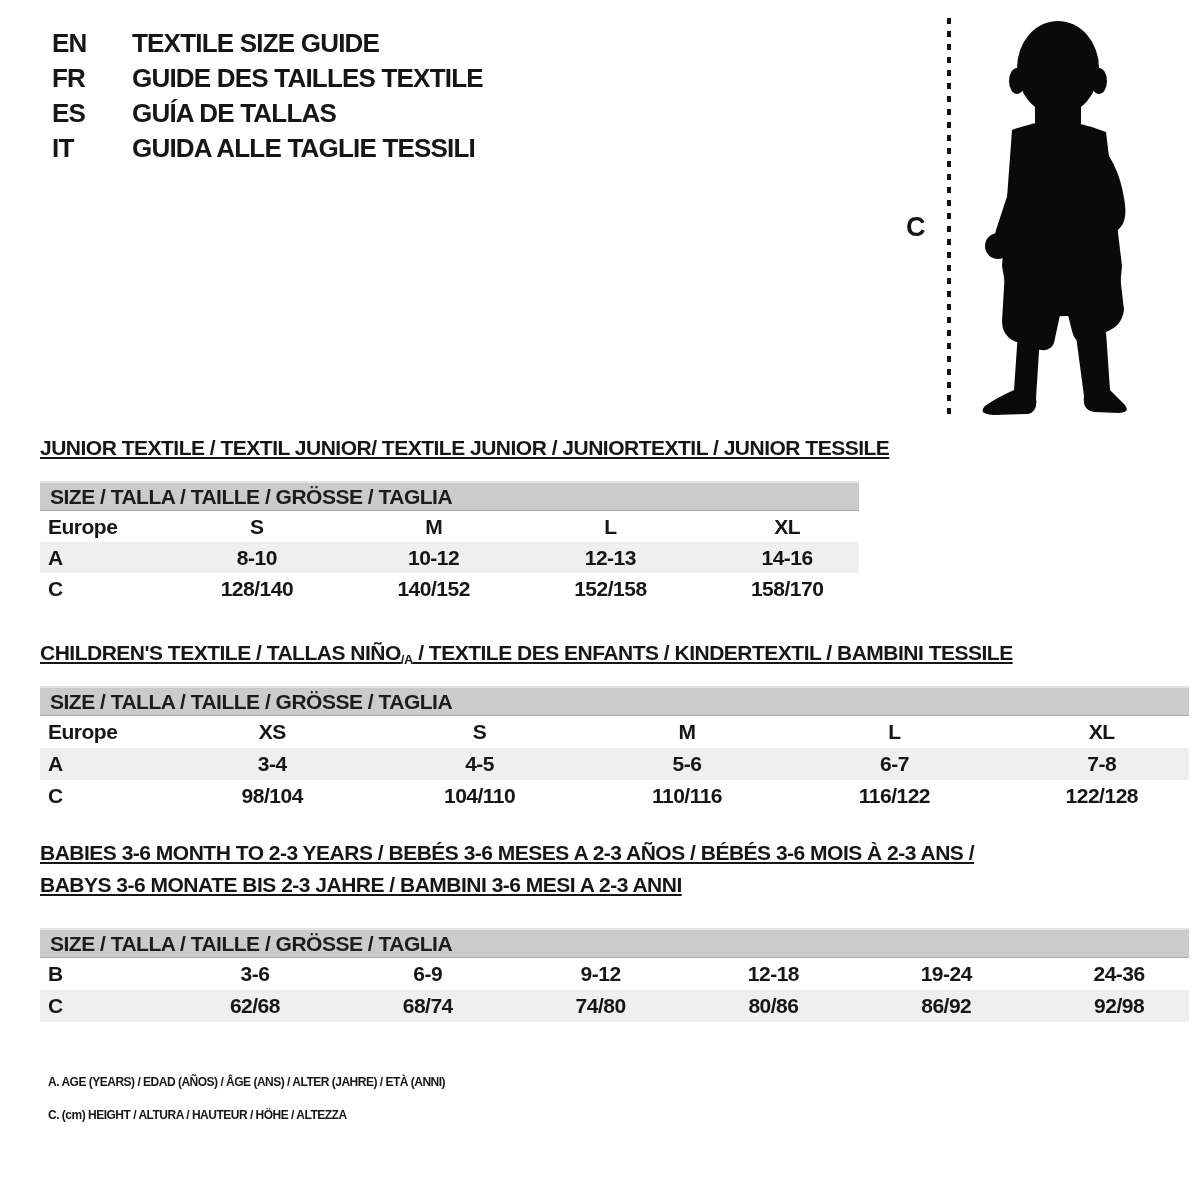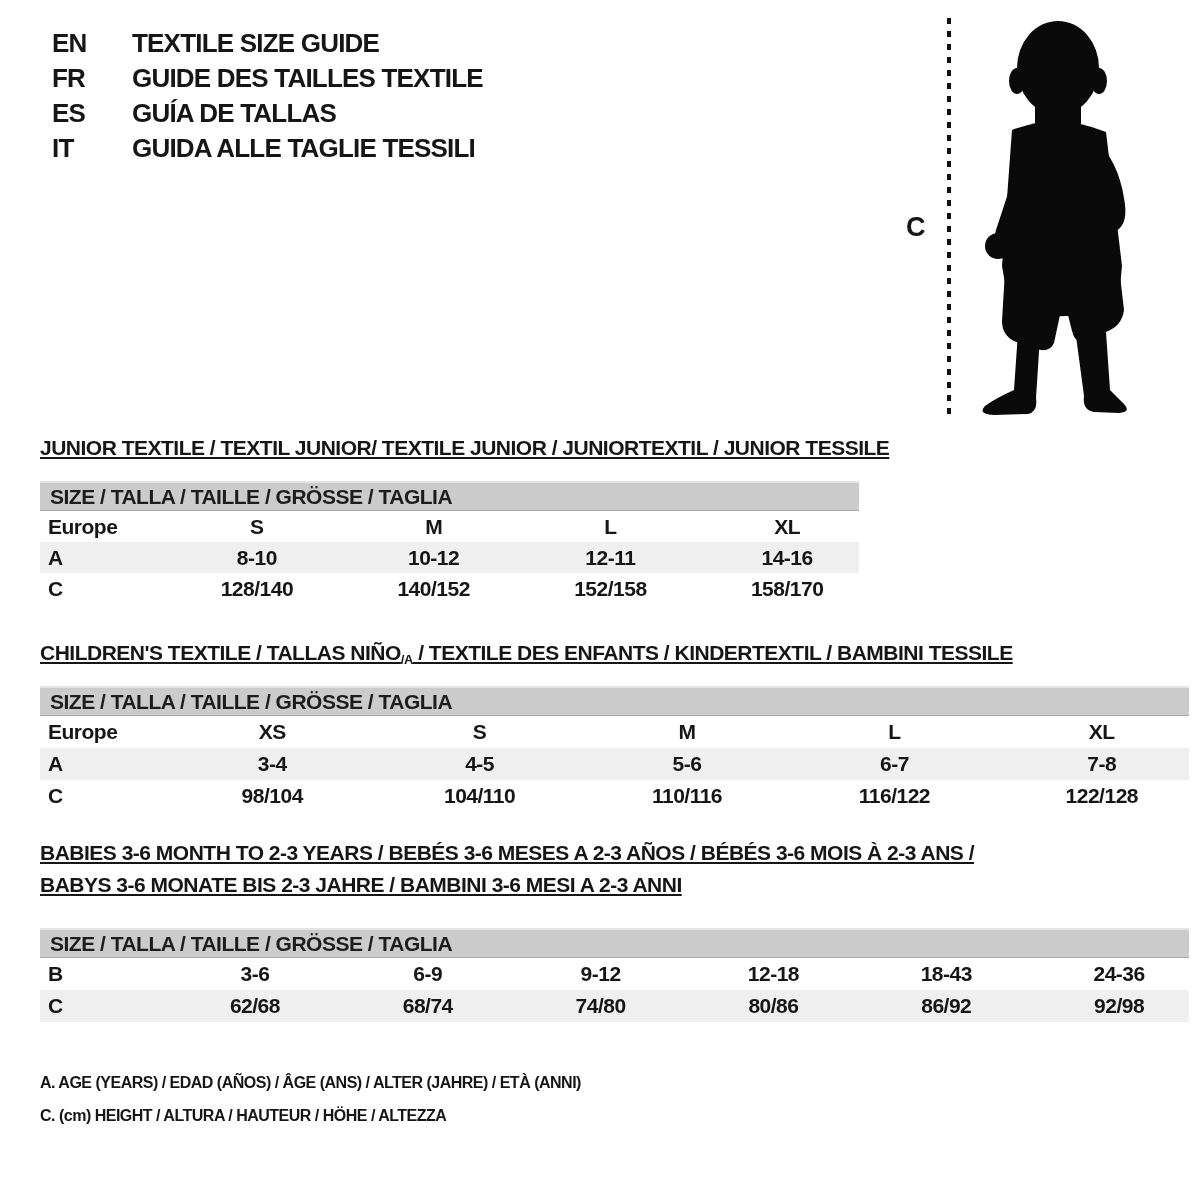--- a/index.html
+++ b/index.html
@@ -45,21 +45,21 @@
   .cols5{grid-template-columns:112px repeat(5,1fr);}
   .cols6{grid-template-columns:112px repeat(6,1fr);}
   .rh31{height:31px;}
   .rh32{height:32px;}
   .shade{background:#efefef;}
   .lbl{padding-left:8px;text-align:left;}
   .val{text-align:center;}
 
   
   .legend{left:40px;top:1066px;}
-  .legend-line{height:33px;line-height:33px;font-size:16px;letter-spacing:-0.5px;white-space:nowrap;}
+  .legend-line{height:33px;line-height:33px;font-size:12px;letter-spacing:-0.5px;white-space:nowrap;margin-left:8px;}
 </style>
 </head>
 <body>
 
 <div class="abs lang-list">
   <div class="lang-row">
     <span class="lang-code">EN</span>
     <span class="lang-title">TEXTILE SIZE GUIDE</span>
   </div>
   <div class="lang-row">
@@ -109,21 +109,21 @@
     <span class="lbl">Europe</span>
     <span class="val">S</span>
     <span class="val">M</span>
     <span class="val">L</span>
     <span class="val">XL</span>
   </div>
   <div class="trow cols4 rh31 shade">
     <span class="lbl">A</span>
     <span class="val">8-10</span>
     <span class="val">10-12</span>
-    <span class="val">12-11</span>
+    <span class="val">12-13</span>
     <span class="val">14-16</span>
   </div>
   <div class="trow cols4 rh31">
     <span class="lbl">C</span>
     <span class="val">128/140</span>
     <span class="val">140/152</span>
     <span class="val">152/158</span>
     <span class="val">158/170</span>
   </div>
 </div>
@@ -160,21 +160,21 @@
 <div class="abs sec-title" style="top:841px">BABIES 3-6 MONTH TO 2-3 YEARS / BEBÉS 3-6 MESES A 2-3 AÑOS / BÉBÉS 3-6 MOIS À 2-3 ANS /</div>
 <div class="abs sec-title" style="top:873px">BABYS 3-6 MONATE BIS 2-3 JAHRE / BAMBINI 3-6 MESI A 2-3 ANNI</div>
 <div class="abs size-table w-wide" style="top:928px">
   <div class="size-bar">SIZE / TALLA / TAILLE / GRÖSSE / TAGLIA</div>
   <div class="trow cols6 rh32">
     <span class="lbl">B</span>
     <span class="val">3-6</span>
     <span class="val">6-9</span>
     <span class="val">9-12</span>
     <span class="val">12-18</span>
-    <span class="val">18-43</span>
+    <span class="val">19-24</span>
     <span class="val">24-36</span>
   </div>
   <div class="trow cols6 rh32 shade">
     <span class="lbl">C</span>
     <span class="val">62/68</span>
     <span class="val">68/74</span>
     <span class="val">74/80</span>
     <span class="val">80/86</span>
     <span class="val">86/92</span>
     <span class="val">92/98</span>

